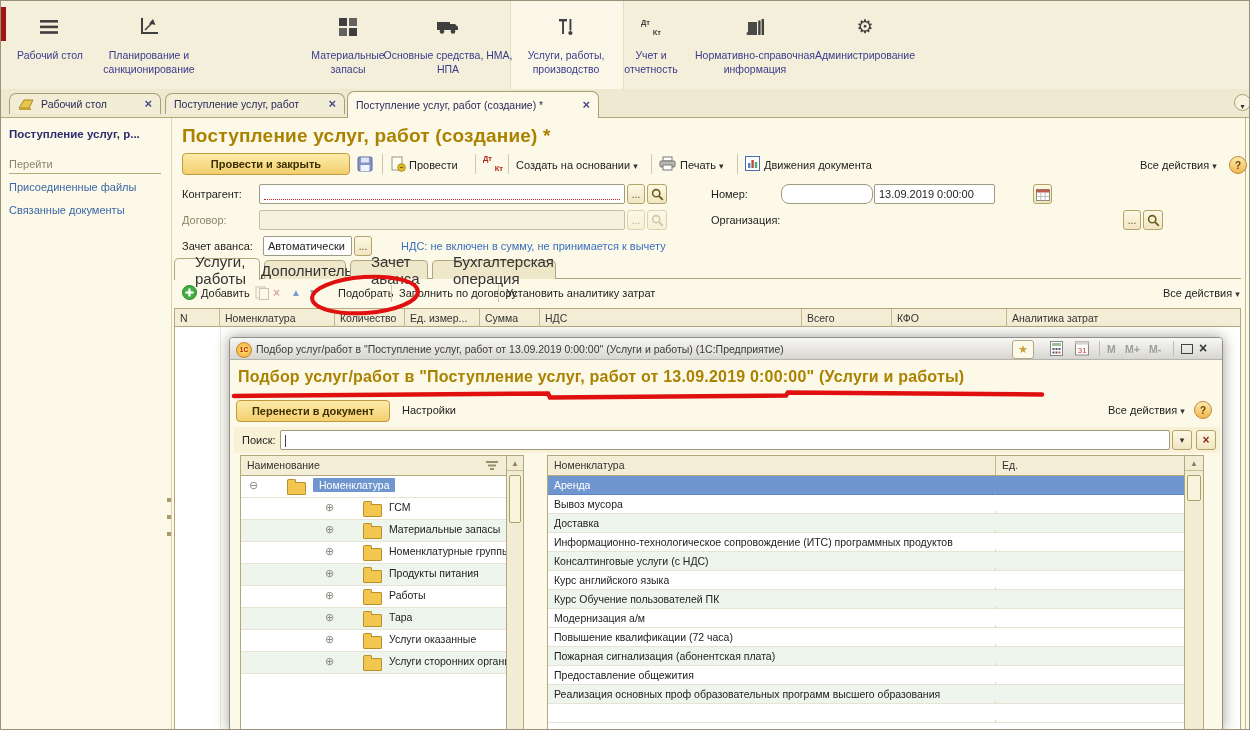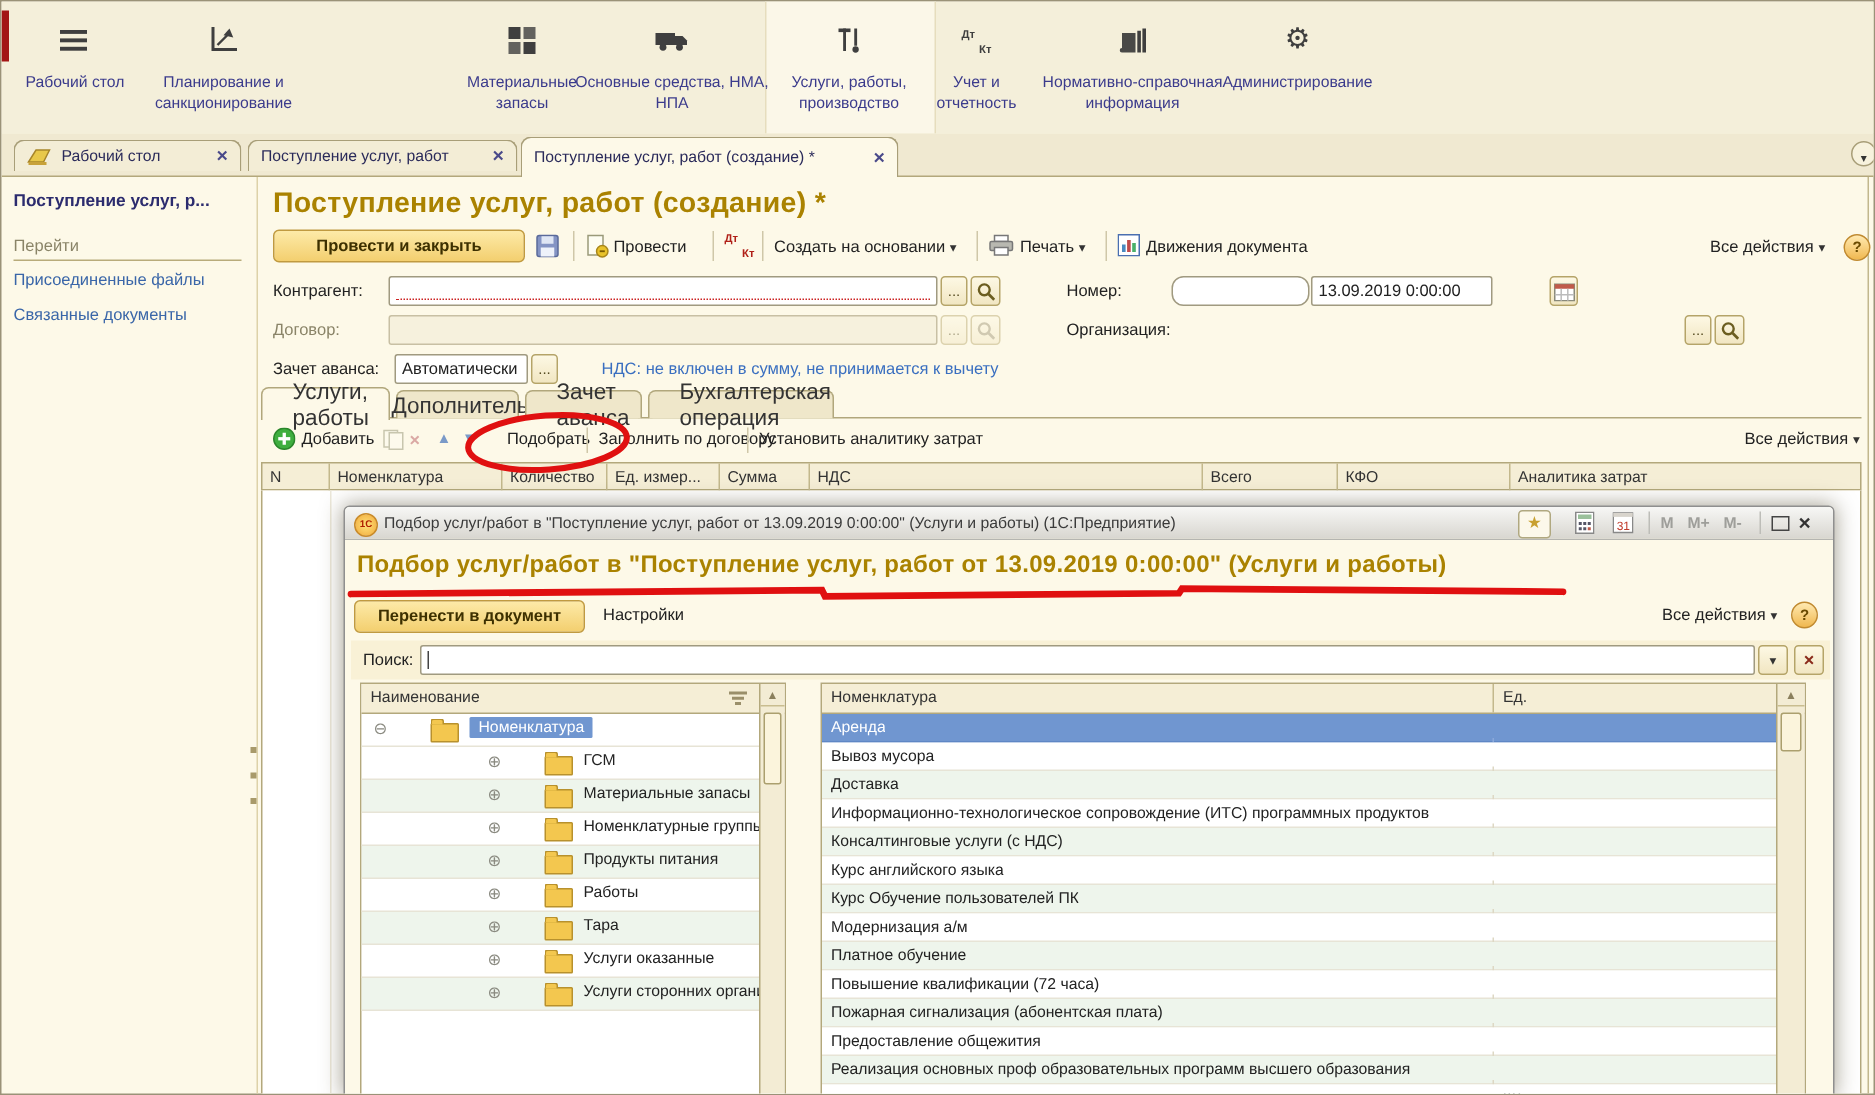--- a/index.html
+++ b/index.html
@@ -489,24 +489,20 @@
             <span class="lunit"></span>
           </div>
         <div class="lrow alt">
             <span class="lname">Курс Обучение пользователей ПК</span>
             <span class="lunit">шт</span>
           </div>
         <div class="lrow">
             <span class="lname">Модернизация а/м</span>
             <span class="lunit"></span>
           </div>
-        <div class="lrow alt">
-            <span class="lname">Платное обучение</span>
-            <span class="lunit"></span>
-          </div>
         <div class="lrow">
             <span class="lname">Повышение квалификации (72 часа)</span>
             <span class="lunit">шт</span>
           </div>
         <div class="lrow alt">
             <span class="lname">Пожарная сигнализация (абонентская плата)</span>
             <span class="lunit">шт</span>
           </div>
         <div class="lrow">
             <span class="lname">Предоставление общежития</span>

